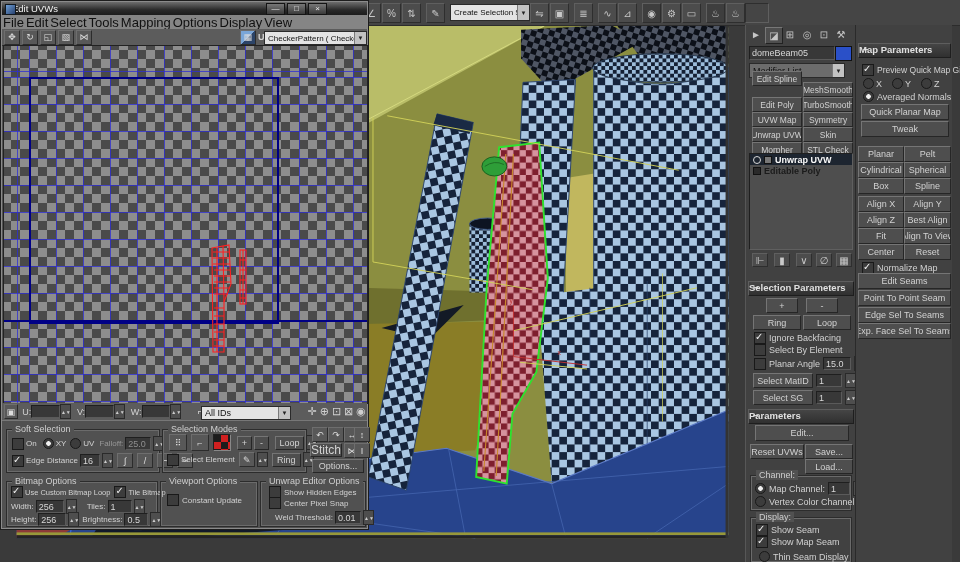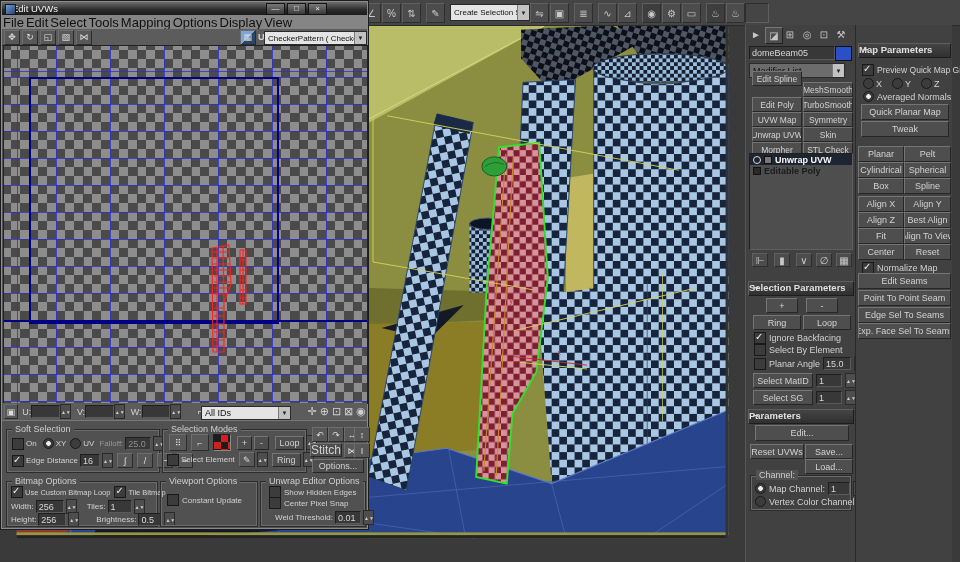--- a/index.html
+++ b/index.html
@@ -263,20 +263,35 @@
           <span class="rb on"></span>
           <span class="lbl">Map Channel:</span>
           <span class="field" style="width:16px">1</span>
           <span class="spin">▲▼</span>
         </div>
     <div class="row" style="left:4px;top:20px;position:absolute">
           <span class="rb"></span>
           <span class="lbl">Vertex Color Channel</span>
         </div>
   </div>
+  <div class="group" style="left:4px;top:492px;width:100px;height:44px">
+    <span class="gtitle">Display:</span>
+    <div class="row" style="left:5px;top:6px;position:absolute">
+          <span class="cb on"></span>
+          <span class="lbl">Show Seam</span>
+        </div>
+    <div class="row" style="left:5px;top:18px;position:absolute">
+          <span class="cb on"></span>
+          <span class="lbl">Show Map Seam</span>
+        </div>
+    <div class="row" style="left:8px;top:33px;position:absolute">
+          <span class="rb"></span>
+          <span class="lbl">Thin Seam Display</span>
+        </div>
+  </div>
 </div>
 
 <div id="mapcol">
   <div class="rollout" style="left:2px;top:18px;width:91px"><span>Map Parameters</span></div>
   <div class="row" style="left:6px;top:39px">
         <span class="cb on"></span>
         <span class="lbl" style="font-size:8.5px">Preview Quick Map Gizmo</span>
       </div>
   <div class="row" style="left:7px;top:53px;gap:2px">
     <span class="rb"></span>
@@ -459,21 +474,21 @@
         <span class="field" style="width:22px">256</span>
             <span class="spin">▲▼</span>
         <span class="lbl" style="font-size:8px;margin-left:8px">Tiles:</span>
         <span class="field" style="width:18px">1</span>
             <span class="spin">▲▼</span>
       </div>
       <div class="row" style="left:4px;top:30px;position:absolute;gap:2px">
         <span class="lbl" style="font-size:8px">Height:</span>
         <span class="field" style="width:22px">256</span>
             <span class="spin">▲▼</span>
-        <span class="lbl" style="font-size:8px;margin-left:15px">Brightness:</span>
+        <span class="lbl" style="font-size:8px;margin-left:1px">Brightness:</span>
         <span class="field" style="width:18px">0.5</span>
             <span class="spin">▲▼</span>
       </div>
     </div>
 
     <div class="group" style="left:158px;top:60px;width:96px;height:44px">
       <span class="gtitle">Viewport Options</span>
       <div class="row" style="left:6px;top:12px;position:absolute">
             <span class="cb"></span>
             <span class="lbl" style="font-size:8px">Constant Update</span>

